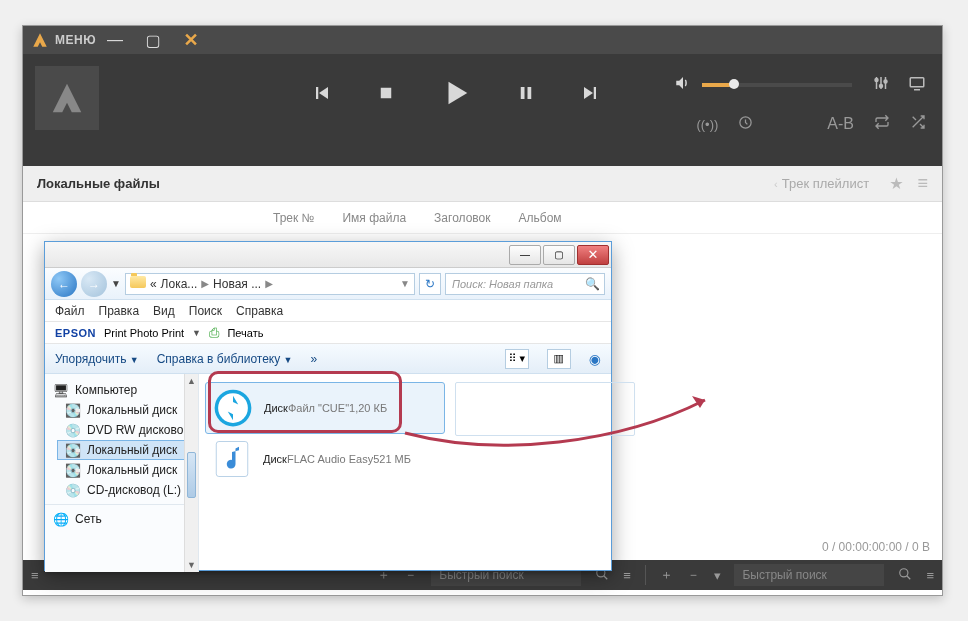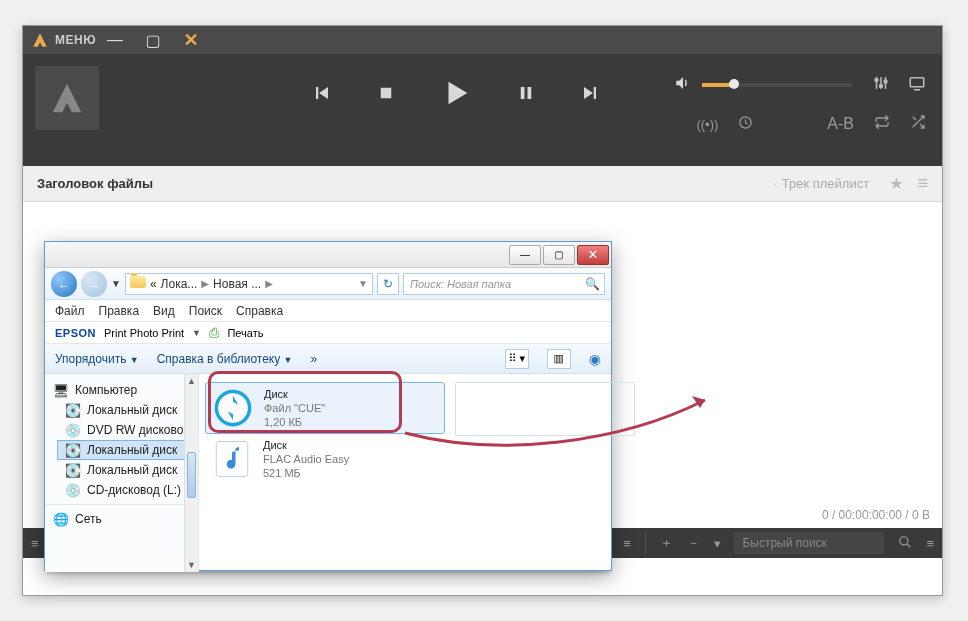--- a/index.html
+++ b/index.html
@@ -50,21 +50,21 @@
 .ex-t-btn.close { background: linear-gradient(#f08080,#c04040); color: #fff; border-color: #a03030; font-size: 13px; }
 
 .ex-nav { height: 32px; background: linear-gradient(#fbfdff,#e9f2fb); border-bottom: 1px solid #cfe0ef; display: flex; align-items: center; padding: 0 6px; gap: 4px; }
 .ex-nav-arrow { width: 26px; height: 26px; border-radius: 50%; background: radial-gradient(circle at 30% 30%, #8ec8f6, #2a76c4); display: flex; align-items: center; justify-content: center; color: #fff; font-size: 12px; }
 .ex-nav-arrow.disabled { background: radial-gradient(circle at 30% 30%, #d8e8f5, #a4c3dc); }
 .ex-nav-dd { font-size: 10px; color: #444; }
 .ex-breadcrumb { flex: 1; height: 22px; border: 1px solid #b5cde1; background: #fff; display: flex; align-items: center; font-size: 12px; padding: 0 4px; gap: 4px; }
 .ex-bc-item { color: #333; }
 .ex-bc-sep { color: #888; font-size: 10px; }
 .ex-refresh { width: 22px; height: 22px; border: 1px solid #b5cde1; background: #fff; display: flex; align-items: center; justify-content: center; color: #2a76c4; font-size: 12px; }
-.ex-search { width: 202px; height: 22px; border: 1px solid #b5cde1; background: #fff; display: flex; align-items: center; padding: 0 6px; font-size: 11px; color: #999; font-style: italic; position: relative; }
+.ex-search { width: 160px; height: 22px; border: 1px solid #b5cde1; background: #fff; display: flex; align-items: center; padding: 0 6px; font-size: 11px; color: #999; font-style: italic; position: relative; }
 .ex-search .mag { position: absolute; right: 4px; color: #2a7; font-size: 12px; font-style: normal; }
 
 .ex-menu { height: 22px; display: flex; align-items: center; gap: 14px; padding: 0 10px; font-size: 12px; color: #333; border-bottom: 1px solid #e6e6e6; }
 .ex-epson { height: 22px; display: flex; align-items: center; gap: 8px; padding: 0 10px; font-size: 11px; border-bottom: 1px solid #e6e6e6; }
 .ex-epson-brand { color: #1242a4; font-weight: 700; letter-spacing: .5px; }
 .ex-epson .prn { color: #2a9d2a; font-size: 13px; }
 
 .ex-toolbar { height: 30px; background: linear-gradient(#f6fbff,#e4eef8); display: flex; align-items: center; padding: 0 10px; gap: 18px; font-size: 12px; border-bottom: 1px solid #cfe0ef; }
 .ex-tool { color: #164a84; text-align: right; }
 .ex-toolbar .spacer3 { flex: 1; }
@@ -79,21 +79,21 @@
 .ex-tree-divider { height: 1px; background: #e0e8ef; margin: 4px 0; }
 .ex-tree-scroll { position: absolute; right: 0; top: 0; bottom: 0; width: 14px; background: #f0f0f0; border-left: 1px solid #ddd; }
 .ex-tree-scroll .thumb { position: absolute; left: 2px; right: 2px; top: 78px; height: 46px; background: linear-gradient(#d6e6f5,#aecbe6); border: 1px solid #8fb6d8; border-radius: 2px; }
 .ex-tree-scroll .arr { position: absolute; left: 0; right: 0; height: 14px; display: flex; align-items: center; justify-content: center; font-size: 9px; color: #666; }
 .ex-tree-scroll .arr.up { top: 0; } .ex-tree-scroll .arr.dn { bottom: 0; }
 
 .ex-files { flex: 1; padding: 8px 6px; position: relative; }
 .file-item { display: flex; align-items: center; gap: 10px; padding: 4px 6px; width: 240px; }
 .file-item.sel { border: 1px solid #7ab5e6; background: #eaf3fb; border-radius: 3px; }
 .file-icon { width: 42px; height: 42px; display: flex; align-items: center; justify-content: center; }
-.file-info { display: flex; flex-direction: column; font-size: 11px; line-height: 14px; justify-content: flex-end; }
+.file-info { display: flex; flex-direction: row; font-size: 11px; line-height: 14px; justify-content: flex-end; }
 .file-name { color: #222; }
 .file-type, .file-size { color: #777; }
 .tile-ghost { position: absolute; left: 256px; top: 8px; width: 180px; height: 54px; border: 1px solid #cfe0ef; border-radius: 2px; }
 
 .annot-box { position: absolute; left: 208px; top: 371px; width: 194px; height: 62px; border: 3px solid #b43a50; border-radius: 10px; z-index: 20; pointer-events: none; }
 .annot-arrow { position: absolute; left: 400px; top: 388px; z-index: 20; pointer-events: none; }
 .dialog-shadow { position: absolute; left: 46px; top: 567px; width: 564px; height: 6px; background: rgba(0,0,0,.25); filter: blur(2px); z-index: 9; }
 
 .folder-mini { display: inline-block; width: 16px; height: 12px; background: linear-gradient(#ffe9a4,#f5c85a); border-radius: 2px; position: relative; }
 .folder-mini:before { content: ''; position: absolute; top: -3px; left: 1px; width: 6px; height: 3px; background: #f5c85a; border-radius: 1px 1px 0 0; }
@@ -188,30 +188,38 @@
       <span><svg width="16" height="16" viewBox="0 0 24 24" stroke="#999" stroke-width="2" fill="none">
             <path d="M17 2l4 4-4 4M3 12V8a2 2 0 012-2h16M7 22l-4-4 4-4M21 12v4a2 2 0 01-2 2H3"></path>
           </svg></span>
       <span><svg width="16" height="16" viewBox="0 0 24 24" stroke="#999" stroke-width="2" fill="none">
             <path d="M16 3h5v5M4 20L21 3M21 16v5h-5M15 15l6 6M4 4l5 5"></path>
           </svg></span>
     </div>
   </div>
 
   <div class="aimp-tabs">
-    <span class="aimp-tab-active">Заголовок файлы</span>
+    <span class="aimp-tab-active">Локальные файлы</span>
     <span class="aimp-tabs-spacer"></span>
     <span class="aimp-new-playlist">
       <span style="font-size:11px;color:#ccc">‹</span>
       <span>Трек плейлист</span>
     </span>
     <span class="star">★</span>
     <span class="ham">≡</span>
   </div>
 
+  <div class="aimp-headers">
+    <span style="width:20px"></span>
+    <span style="width:160px"></span>
+    <span>Трек №</span>
+    <span>Имя файла</span>
+    <span>Заголовок</span>
+    <span>Альбом</span>
+  </div>
 
   <div class="aimp-content">
     <div class="aimp-status-line">0 / 00:00:00:00 / 0 B</div>
   </div>
 
   <div class="aimp-bottom">
     <span>≡</span>
     <span class="spacer2"></span>
     <span>＋</span>
     <span>－</span>

